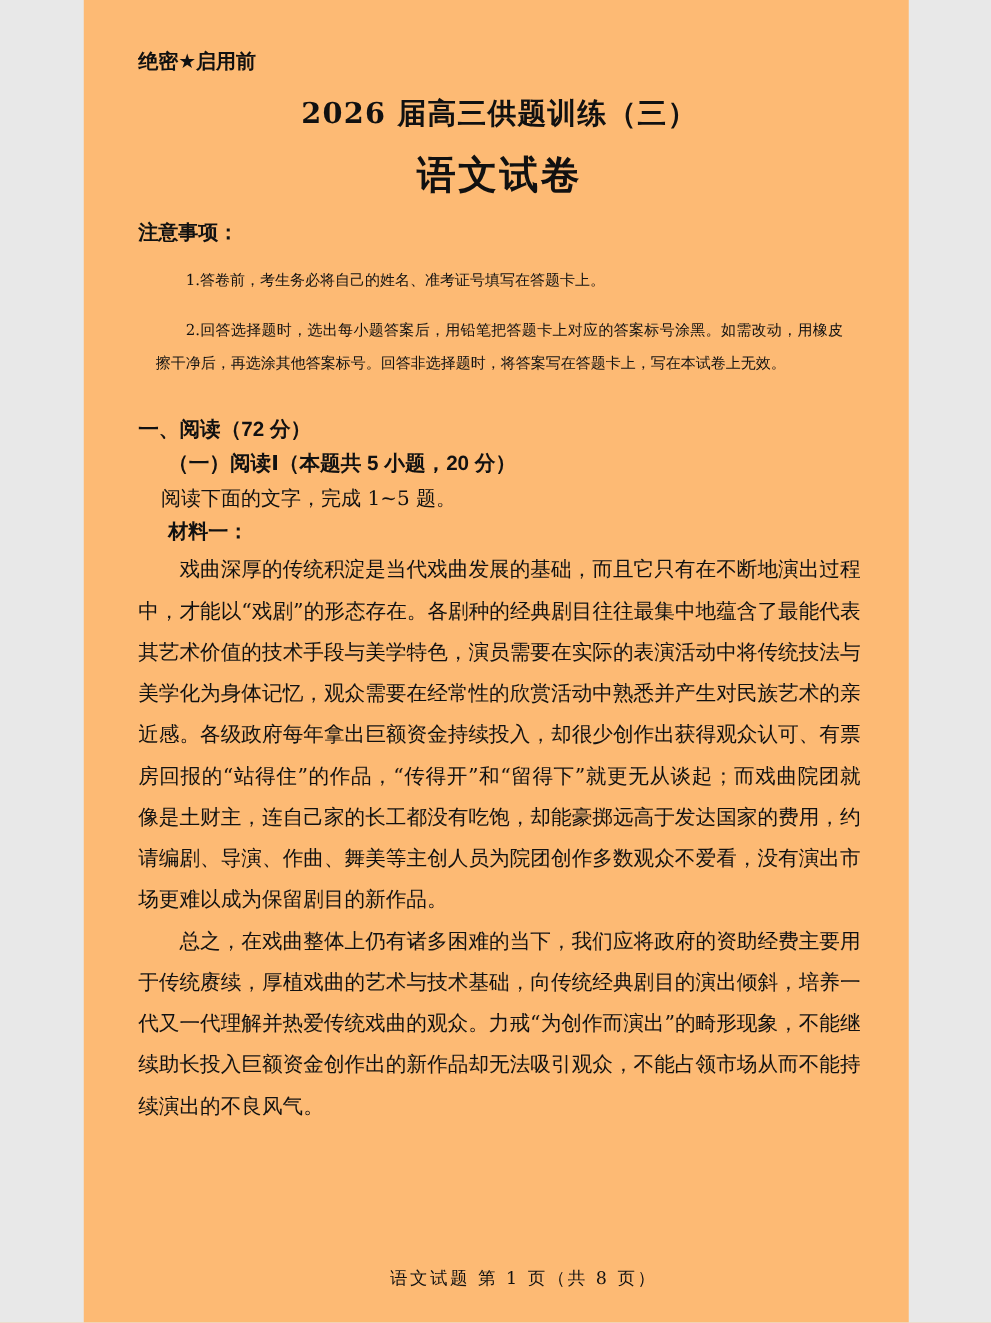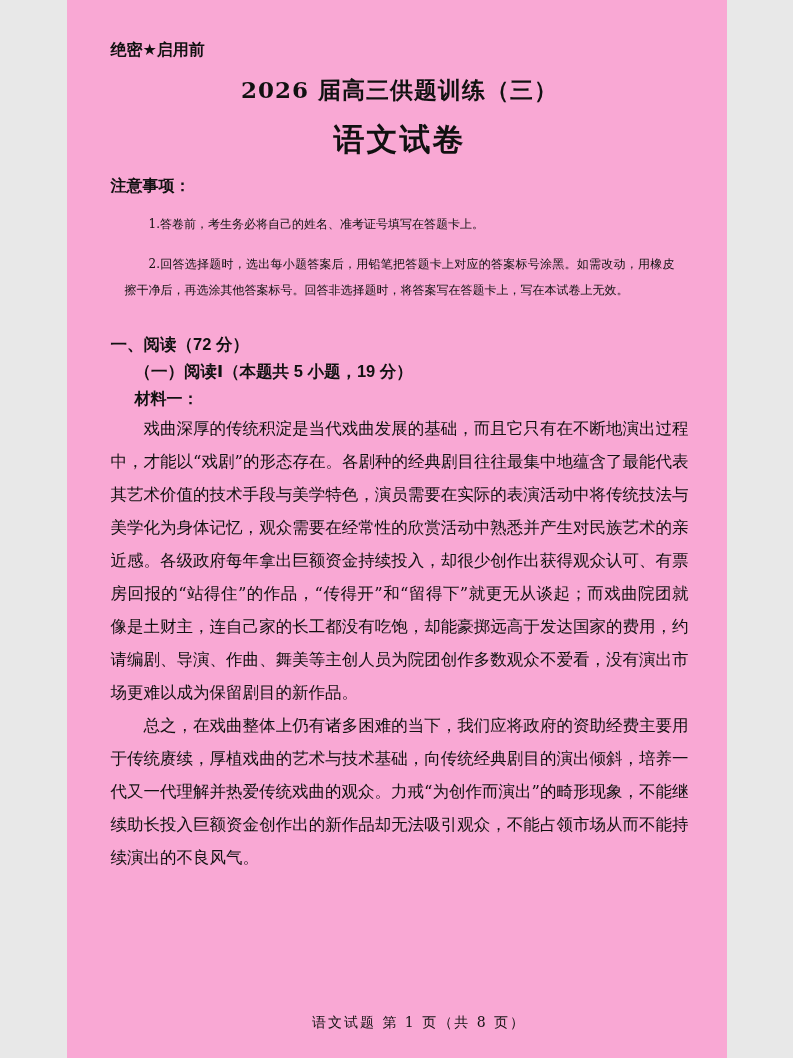--- a/index.html
+++ b/index.html
@@ -5,21 +5,21 @@
   html, body {
     margin: 0;
     padding: 0;
     background: #e8e8e8;
   }
   .page {
     position: relative;
     width: 660px;
     height: 1058px;
     margin: 0 auto;
-    background: #f9a8d4;
+    background: #fdba74;
     box-sizing: border-box;
     padding: 40px 38px 0 44px;
     color: #111;
     font-family: "DejaVu Serif", "Liberation Serif", serif;
     overflow: hidden;
   }
   .secrecy {
     font-family: "Liberation Sans", "DejaVu Sans", sans-serif;
     font-weight: bold;
     font-size: 16px;
@@ -110,22 +110,23 @@
   <div class="paper-title">语文试卷</div>
 
   <div class="notice-heading">注意事项：</div>
 
   <p class="notice-item">1.答卷前，考生务必将自己的姓名、准考证号填写在答题卡上。</p>
   <p class="notice-item">2.回答选择题时，选出每小题答案后，用铅笔把答题卡上对应的答案标号涂黑。如需改动，用橡皮擦干净后，再选涂其他答案标号。回答非选择题时，将答案写在答题卡上，写在本试卷上无效。</p>
 
   <div class="section-block">
     <div class="part-heading">一、阅读（72 分）</div>
 
-    <div class="subsection-heading">（一）阅读Ⅰ（本题共 5 小题，19 分）</div>
+    <div class="subsection-heading">（一）阅读Ⅰ（本题共 5 小题，20 分）</div>
 
+    <div class="reading-instruction">阅读下面的文字，完成 1~5 题。</div>
 
     <div class="material-label">材料一：</div>
 
     <p class="passage-paragraph">戏曲深厚的传统积淀是当代戏曲发展的基础，而且它只有在不断地演出过程中，才能以“戏剧”的形态存在。各剧种的经典剧目往往最集中地蕴含了最能代表其艺术价值的技术手段与美学特色，演员需要在实际的表演活动中将传统技法与美学化为身体记忆，观众需要在经常性的欣赏活动中熟悉并产生对民族艺术的亲近感。各级政府每年拿出巨额资金持续投入，却很少创作出获得观众认可、有票房回报的“站得住”的作品，“传得开”和“留得下”就更无从谈起；而戏曲院团就像是土财主，连自己家的长工都没有吃饱，却能豪掷远高于发达国家的费用，约请编剧、导演、作曲、舞美等主创人员为院团创作多数观众不爱看，没有演出市场更难以成为保留剧目的新作品。</p>
     <p class="passage-paragraph">总之，在戏曲整体上仍有诸多困难的当下，我们应将政府的资助经费主要用于传统赓续，厚植戏曲的艺术与技术基础，向传统经典剧目的演出倾斜，培养一代又一代理解并热爱传统戏曲的观众。力戒“为创作而演出”的畸形现象，不能继续助长投入巨额资金创作出的新作品却无法吸引观众，不能占领市场从而不能持续演出的不良风气。</p>
   </div>
 
   <div class="page-footer">语文试题 第 1 页（共 8 页）</div>
 
 </div>

